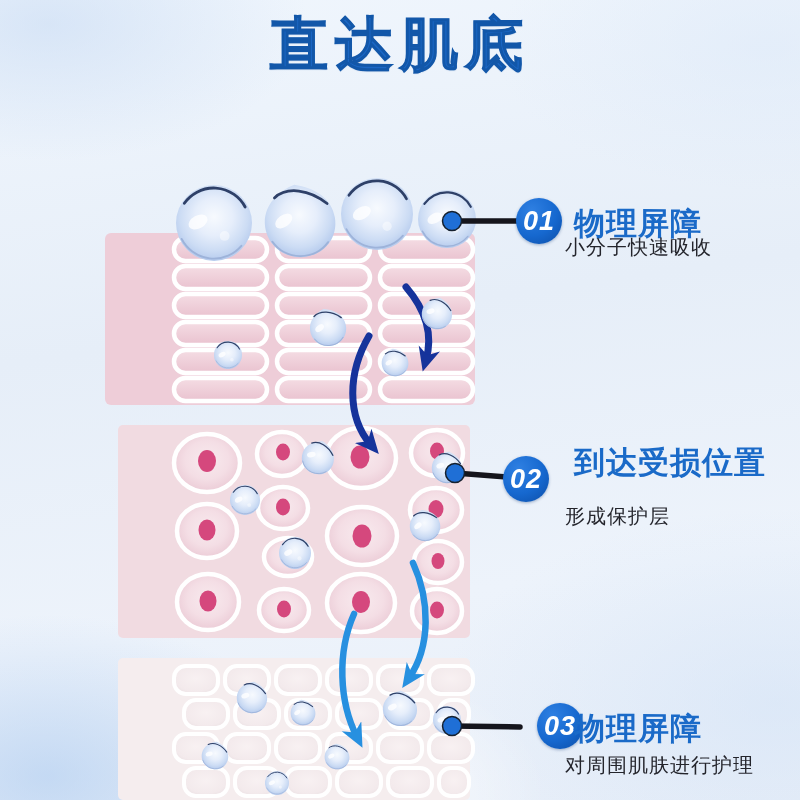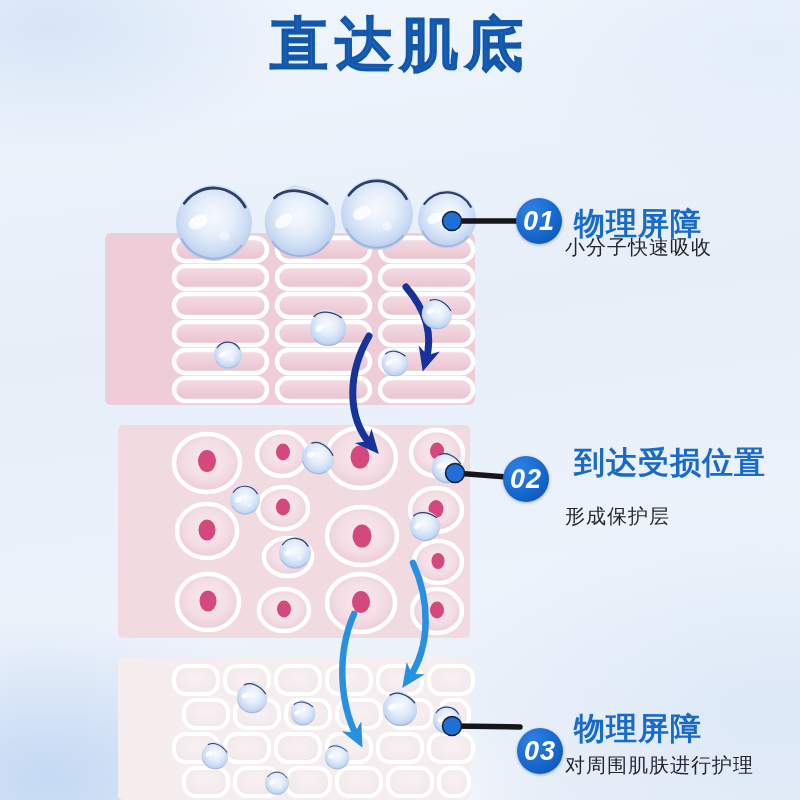--- a/index.html
+++ b/index.html
@@ -230,18 +230,18 @@
     <div class="step-sub" style="left:565px;top:234px;">小分子快速吸收</div>
   </div>
 
   <div class="step">
     <div class="badge" style="left:503px;top:456px;">02</div>
     <div class="step-title" style="left:574px;top:442px;">到达受损位置</div>
     <div class="step-sub" style="left:565px;top:503px;">形成保护层</div>
   </div>
 
   <div class="step">
-    <div class="badge" style="left:517px;top:703px;margin-top:25px;">03</div>
+    <div class="badge" style="left:537px;top:703px;">03</div>
     <div class="step-title" style="left:574px;top:708px;">物理屏障</div>
     <div class="step-sub" style="left:565px;top:752px;">对周围肌肤进行护理</div>
   </div>
 
 </div>
 
 </body></html>

